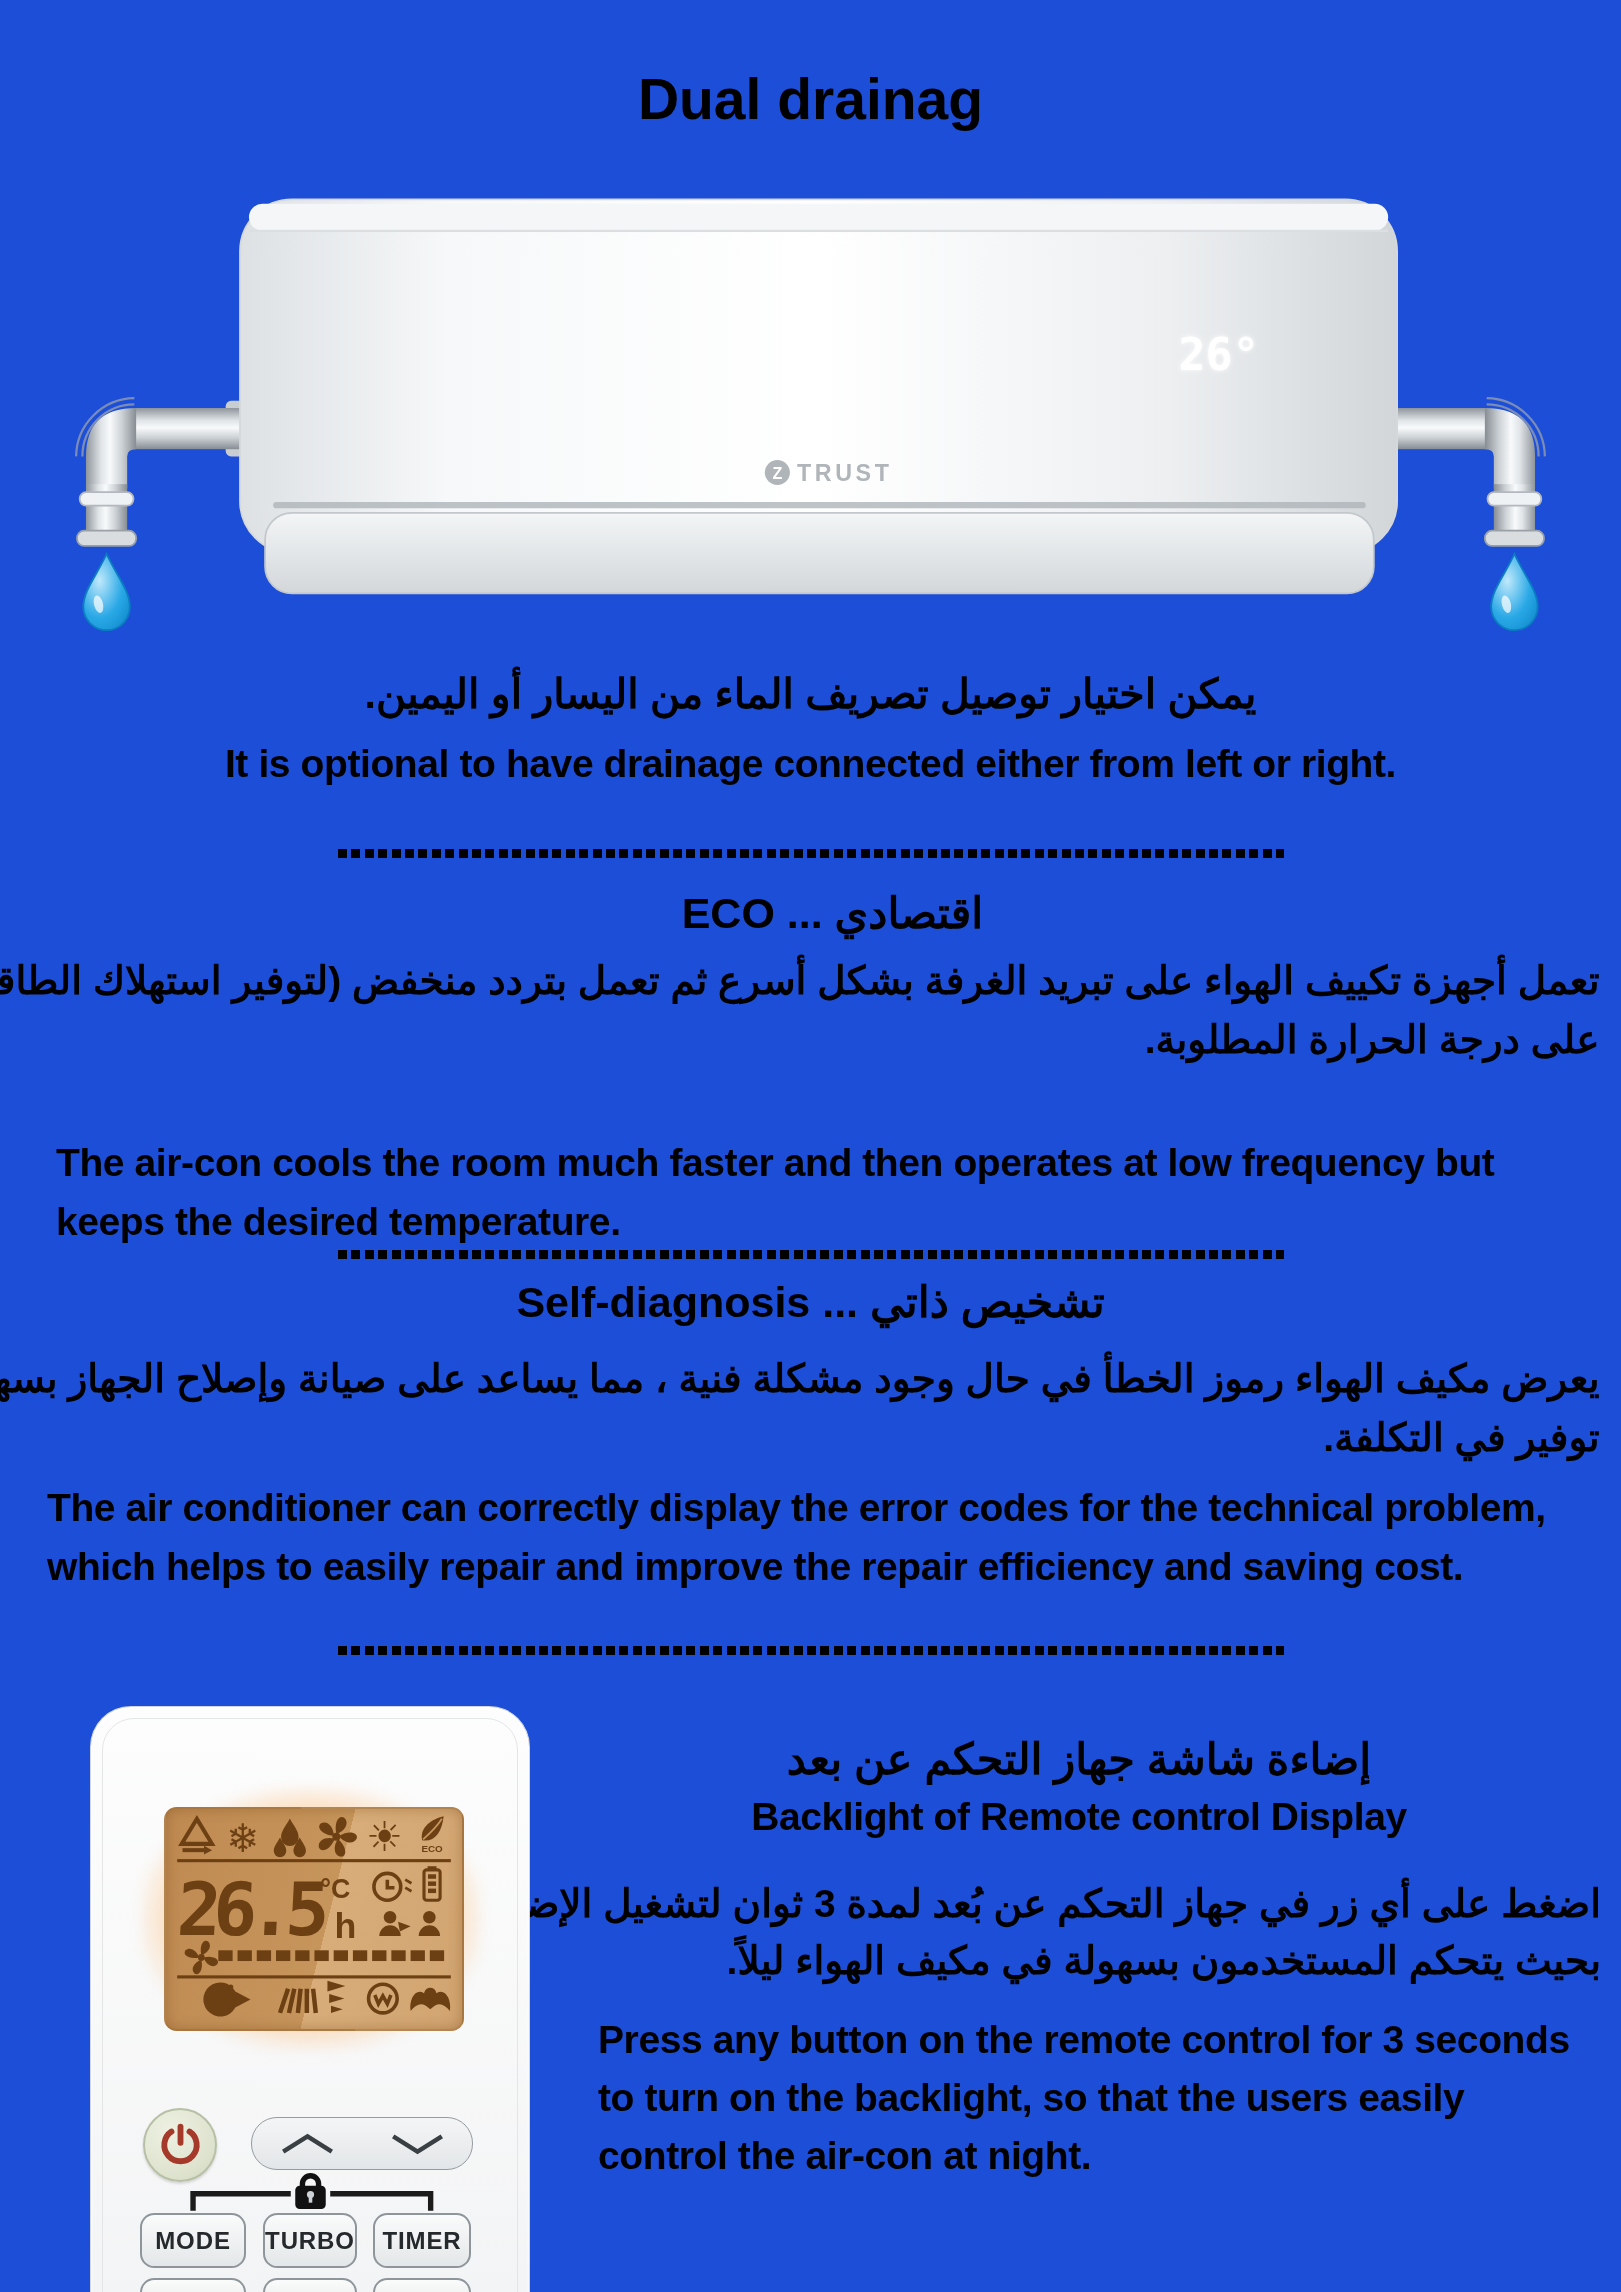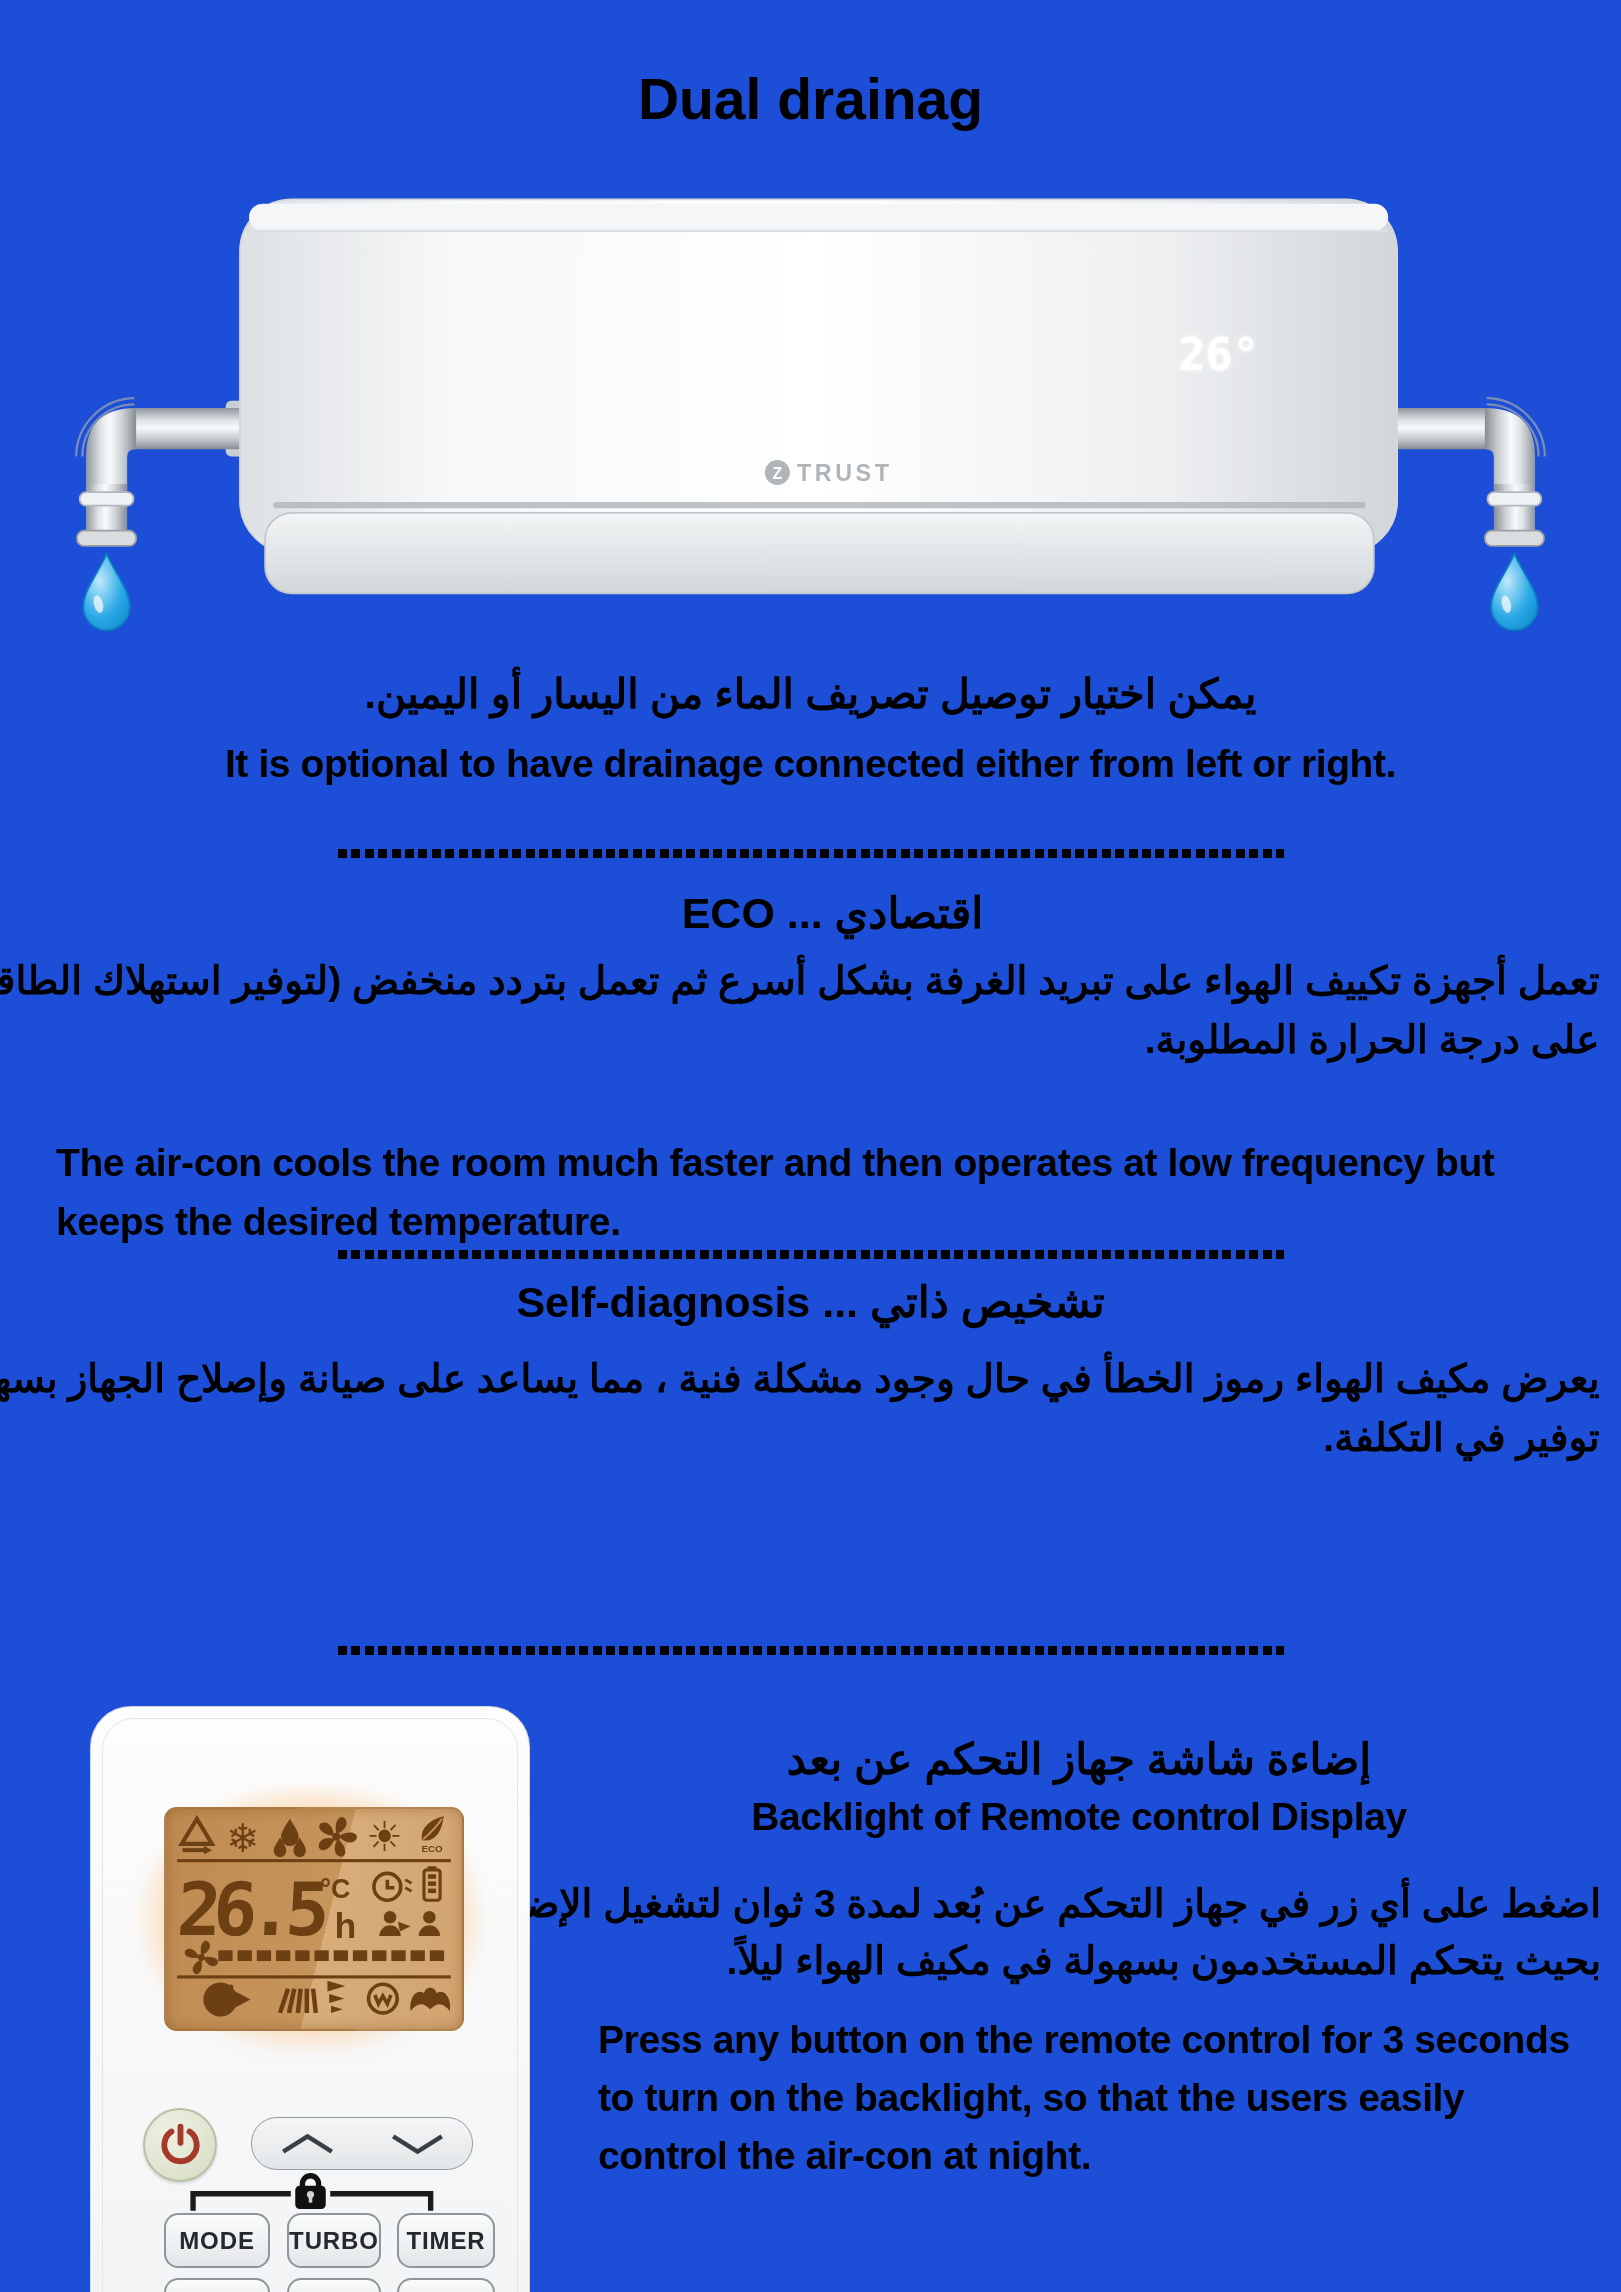--- a/index.html
+++ b/index.html
@@ -58,21 +58,21 @@
   .power-btn{position:absolute;left:52px;top:401px;width:70px;height:70px;border-radius:50%;
     background:radial-gradient(circle at 35% 30%,#eef1e2,#dde2cd 70%,#cdd4bb);
     border:2.7px solid #b7c0a6;box-shadow:0 1.8px 2.7px rgba(0,0,0,0.15);}
   .power-btn svg{position:absolute;left:12.5px;top:12.5px;}
   .updown-btn{position:absolute;left:160px;top:410px;width:220px;height:51px;border-radius:26px;
     background:linear-gradient(180deg,#f4f5f6,#e3e6e8);border:1.8px solid #959ca1;
     display:flex;align-items:center;justify-content:space-around;}
   .rc-btn{position:absolute;height:51px;border-radius:14.3px;
     background:linear-gradient(180deg,#fafbfb,#e4e7e9);border:2.7px solid #8f969b;
     display:flex;align-items:center;justify-content:center;
-    font-size:24px;font-weight:600;color:#26292c;letter-spacing:0.9px;margin-left:24px;}
+    font-size:24px;font-weight:600;color:#26292c;letter-spacing:0.9px;}
   .btn-mode{left:49px;top:506px;width:102px;}
   .btn-turbo{left:172px;top:506px;width:90px;}
   .btn-timer{left:282px;top:506px;width:94px;}
   .btn-part{top:571px;height:36px;border-radius:14.3px 14.3px 0 0;}
   .lock-svg{position:absolute;left:85px;top:466px;}
 </style>
 </head>
 <body>
 
 <div class="page">
@@ -178,20 +178,24 @@
       <div class="tline">keeps the desired temperature.</div>
     </div>
 
   <div class="abs dashes" style="top:1250px"></div>
 
   <div class="abs center sec-heading sd-heading ar" dir="rtl">تشخيص ذاتي ... Self-diagnosis</div>
   <div class="abs para-ar sd-ar ar" dir="rtl">
       <div class="tline">يعرض مكيف الهواء رموز الخطأ في حال وجود مشكلة فنية ، مما يساعد على صيانة وإصلاح الجهاز بسهولة وبالتالي</div>
       <div class="tline">توفير في التكلفة.</div>
     </div>
+  <div class="abs para-en sd-en">
+      <div class="tline">The air conditioner can correctly display the error codes for the technical problem,</div>
+      <div class="tline">which helps to easily repair and improve the repair efficiency and saving cost.</div>
+    </div>
 
   <div class="abs dashes" style="top:1646px"></div>
 
   <div class="abs bl-head-ar ar" dir="rtl">إضاءة شاشة جهاز التحكم عن بعد</div>
   <div class="abs bl-head-en">Backlight of Remote control Display</div>
   <div class="abs bl-ar ar" dir="rtl">
       <div class="tline">اضغط على أي زر في جهاز التحكم عن بُعد لمدة 3 ثوان لتشغيل الإضاءة الخلفية</div>
       <div class="tline">بحيث يتحكم المستخدمون بسهولة في مكيف الهواء ليلاً.</div>
     </div>
   <div class="abs bl-en">

